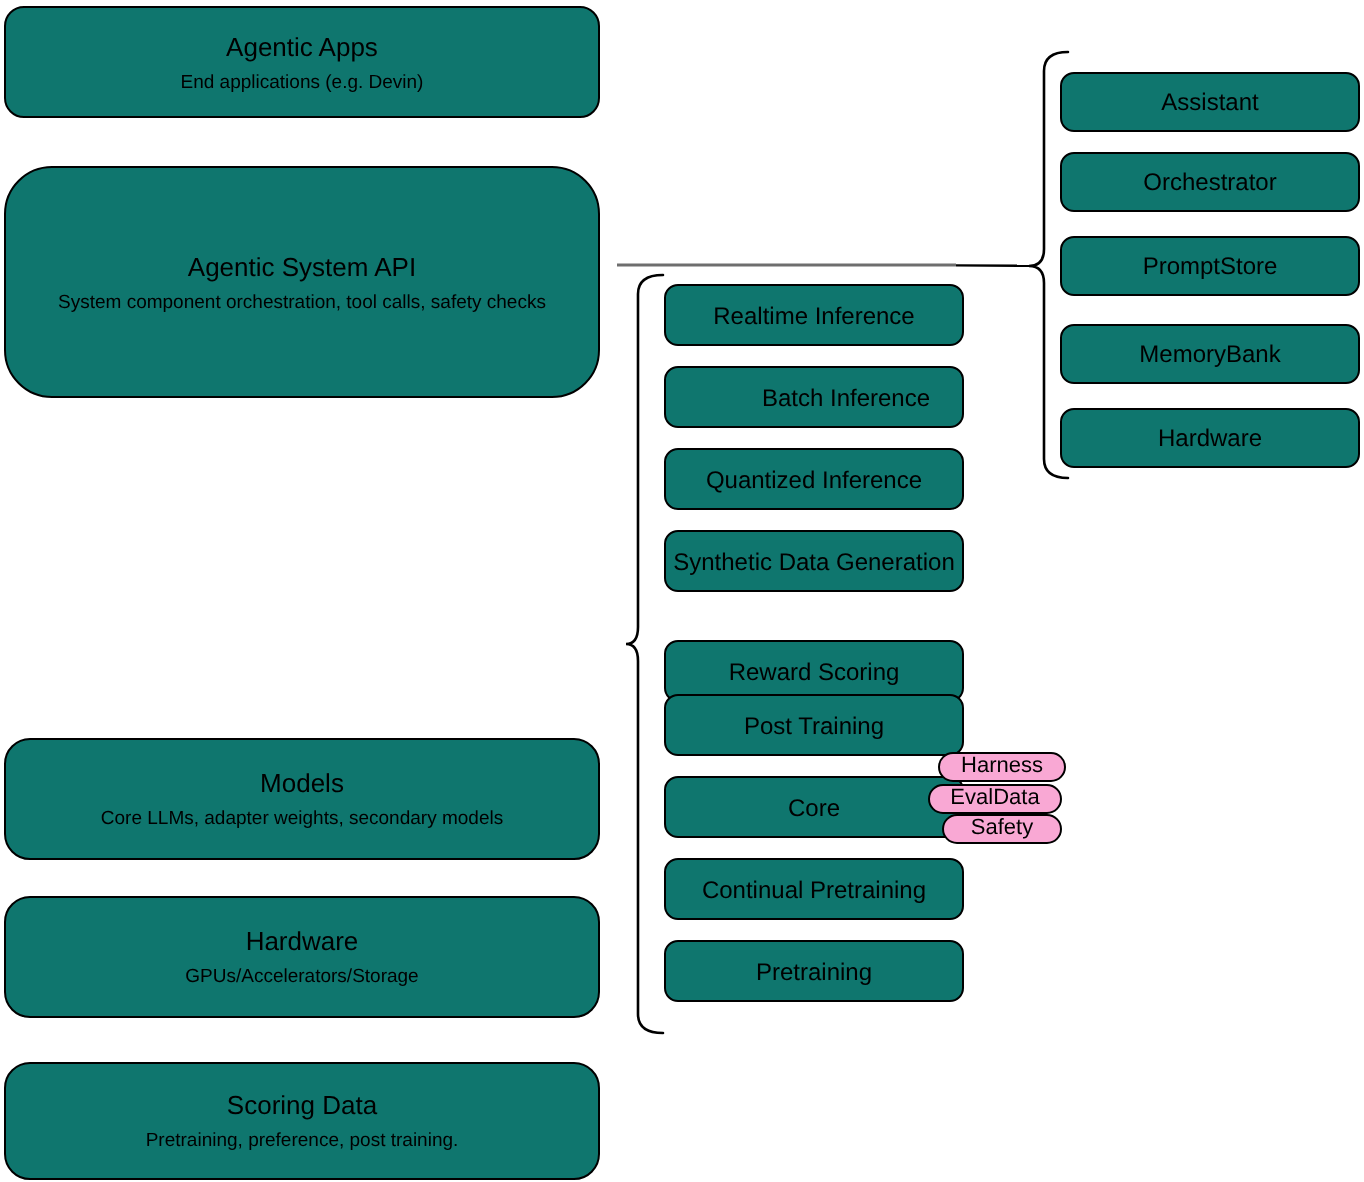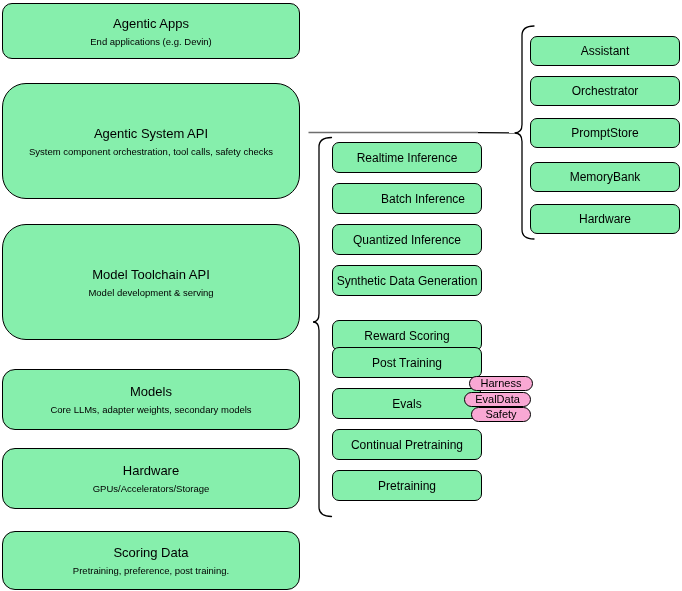--- a/index.html
+++ b/index.html
@@ -9,21 +9,21 @@
     height: 591px;
     background: #ffffff;
     font-family: "Liberation Sans", sans-serif;
     color: #000000;
     overflow: hidden;
   }
   .node {
     position: absolute;
     box-sizing: border-box;
     border: 1.3px solid #000000;
-    background: #86efac;
+    background: #0f766e;
     display: flex;
     flex-direction: column;
     align-items: center;
     justify-content: center;
     text-align: center;
   }
   .leftbox { left: 2px; width: 298px; }
   .r10 { border-radius: 10px; }
   .r24 { border-radius: 24px; }
   .r13 { border-radius: 13px; }
@@ -67,24 +67,20 @@
   <div class="node leftbox r10" style="top:3px; height:56px;">
     <div class="title">Agentic Apps</div>
     <div class="subtitle">End applications (e.g. Devin)</div>
   </div>
 
   <div class="node leftbox r24" style="top:83px; height:116px;">
     <div class="title">Agentic System API</div>
     <div class="subtitle">System component orchestration, tool calls, safety checks</div>
   </div>
 
-  <div class="node leftbox r24" style="top:224px; height:116px;">
-    <div class="title">Model Toolchain API</div>
-    <div class="subtitle">Model development &amp; serving</div>
-  </div>
 
   <div class="node leftbox r13" style="top:369px; height:61px;">
     <div class="title">Models</div>
     <div class="subtitle">Core LLMs, adapter weights, secondary models</div>
   </div>
 
   <div class="node leftbox r13" style="top:448px; height:61px;">
     <div class="title">Hardware</div>
     <div class="subtitle">GPUs/Accelerators/Storage</div>
   </div>
@@ -106,21 +102,21 @@
   <div class="node midbox" style="top:265px;">
     <span>Synthetic Data Generation</span>
   </div>
   <div class="node midbox" style="top:320px;">
     <span>Reward Scoring</span>
   </div>
   <div class="node midbox" style="top:347px;">
     <span>Post Training</span>
   </div>
   <div class="node midbox" style="top:388px;">
-    <span>Evals</span>
+    <span>Core</span>
   </div>
   <div class="node midbox" style="top:429px;text-align:right;">
     <span>Continual Pretraining</span>
   </div>
   <div class="node midbox" style="top:470px;">
     <span>Pretraining</span>
   </div>
 
   <div class="pill" style="left:469px; top:376px; width:64px; height:15px;">
     <span>Harness</span>

